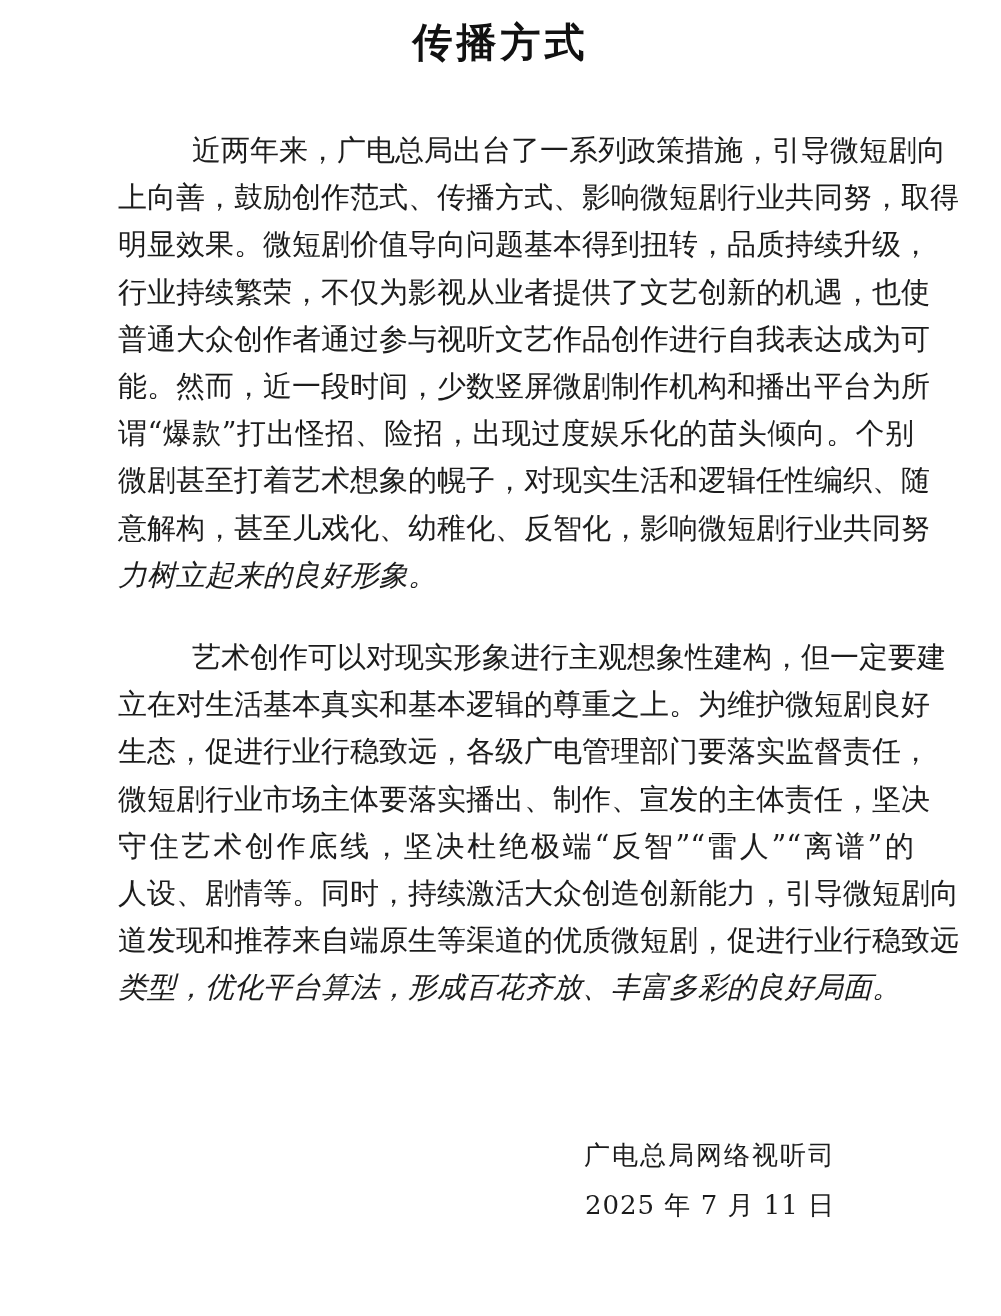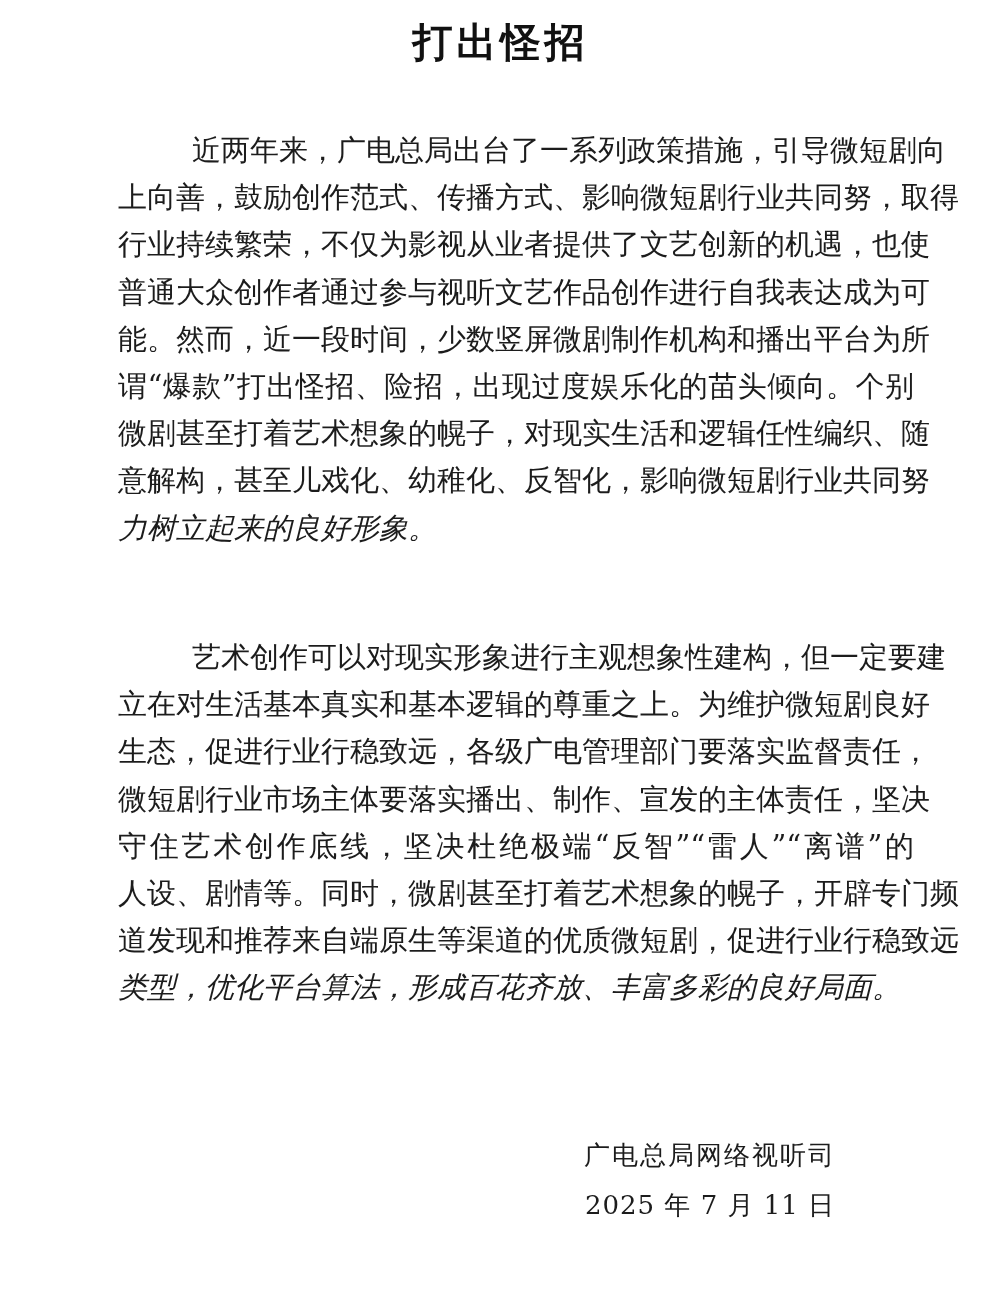--- a/index.html
+++ b/index.html
@@ -60,39 +60,40 @@
       font-size: 26px;
       color: #1c1c1c;
       line-height: 50px;
     }
     .sig-org { top: 1130px; letter-spacing: 2px; }
     .sig-date { top: 1180px; letter-spacing: 1px; }
   </style>
 </head>
 <body>
 
-<div class="title">打出怪招</div>
+<div class="title">传播方式</div>
 
 <div class="body-text para1">
   <span class="line indent">近两年来，广电总局出台了一系列政策措施，引导微短剧向</span>
   <span class="line">上向善，鼓励创作范式、传播方式、影响微短剧行业共同努，取得</span>
+  <span class="line">明显效果。微短剧价值导向问题基本得到扭转，品质持续升级，</span>
   <span class="line">行业持续繁荣，不仅为影视从业者提供了文艺创新的机遇，也使</span>
   <span class="line">普通大众创作者通过参与视听文艺作品创作进行自我表达成为可</span>
   <span class="line">能。然而，近一段时间，少数竖屏微剧制作机构和播出平台为所</span>
   <span class="line">谓“爆款”打出怪招、险招，出现过度娱乐化的苗头倾向。个别</span>
   <span class="line">微剧甚至打着艺术想象的幌子，对现实生活和逻辑任性编织、随</span>
   <span class="line">意解构，甚至儿戏化、幼稚化、反智化，影响微短剧行业共同努</span>
   <span class="line last">力树立起来的良好形象。</span>
 </div>
 
 <div class="body-text para2">
   <span class="line indent">艺术创作可以对现实形象进行主观想象性建构，但一定要建</span>
   <span class="line">立在对生活基本真实和基本逻辑的尊重之上。为维护微短剧良好</span>
   <span class="line">生态，促进行业行稳致远，各级广电管理部门要落实监督责任，</span>
   <span class="line">微短剧行业市场主体要落实播出、制作、宣发的主体责任，坚决</span>
   <span class="line">守住艺术创作底线，坚决杜绝极端“反智”“雷人”“离谱”的</span>
-  <span class="line">人设、剧情等。同时，微剧甚至打着艺术想象的幌子，开辟专门频</span>
+  <span class="line">人设、剧情等。同时，持续激活大众创造创新能力，引导微短剧向</span>
   <span class="line">道发现和推荐来自端原生等渠道的优质微短剧，促进行业行稳致远</span>
   <span class="line last">类型，优化平台算法，形成百花齐放、丰富多彩的良好局面。</span>
 </div>
 
 <div class="signature sig-org">广电总局网络视听司</div>
 <div class="signature sig-date">2025 年 7 月 11 日</div>
 
 </body></html>

